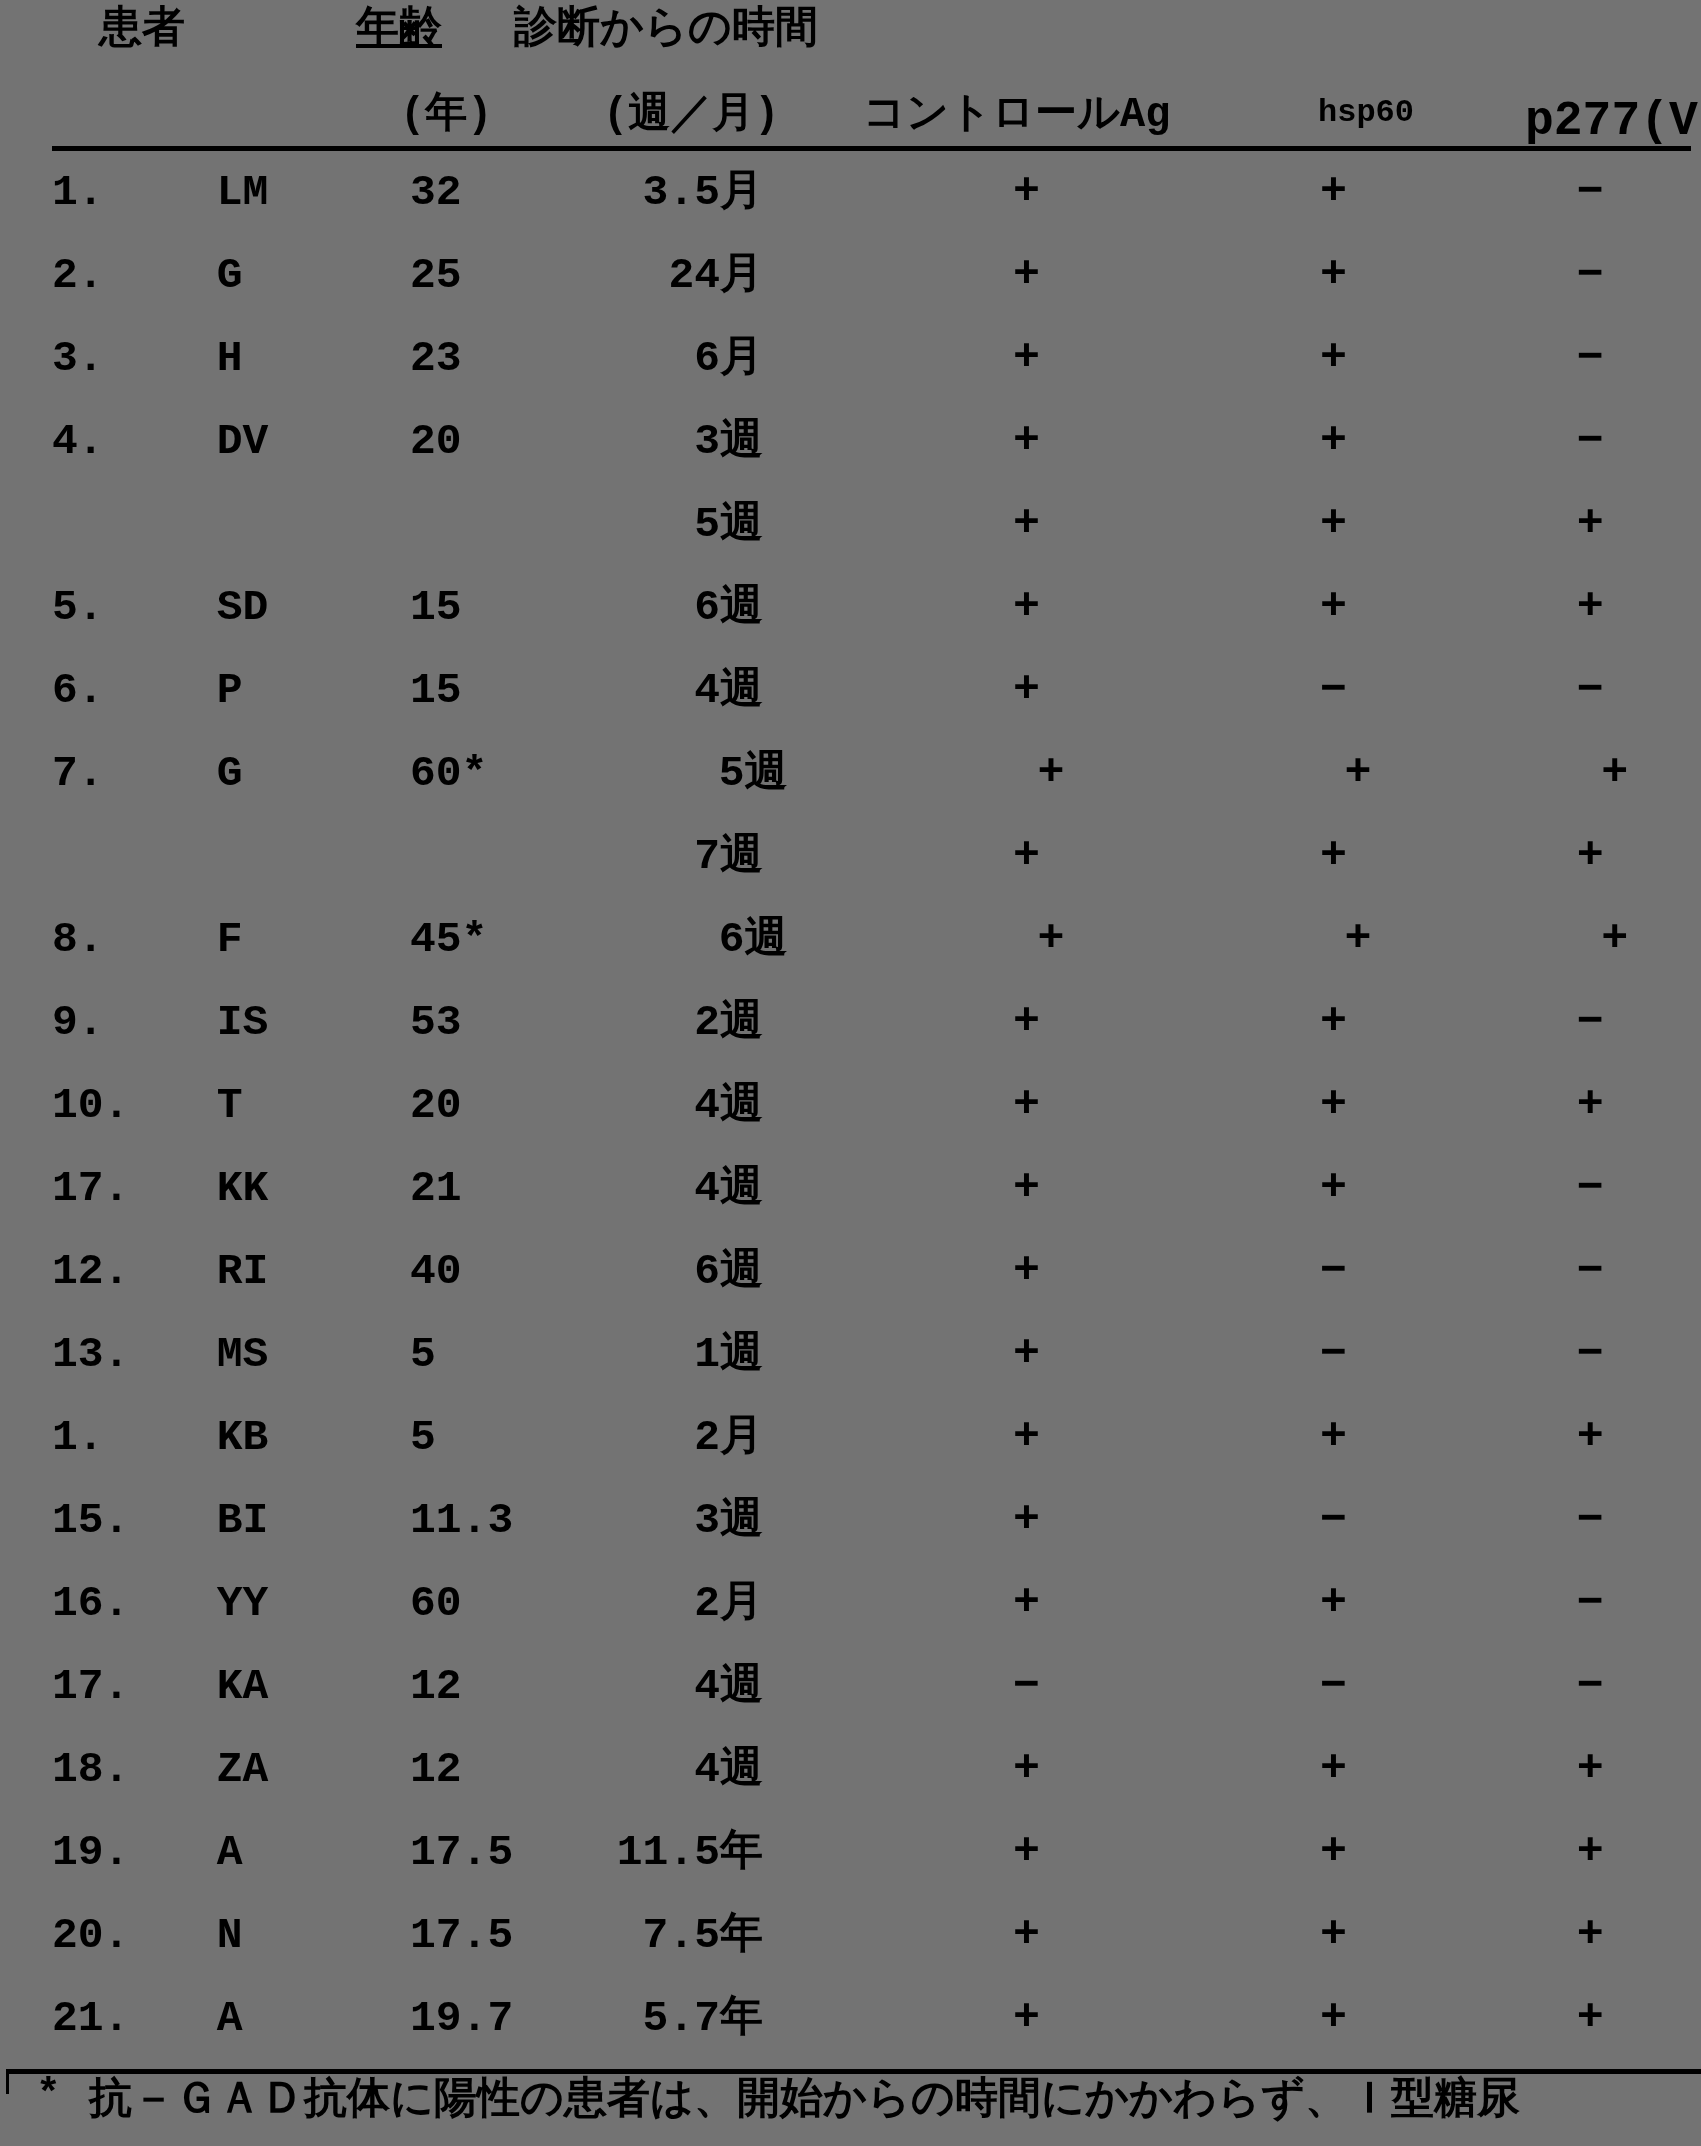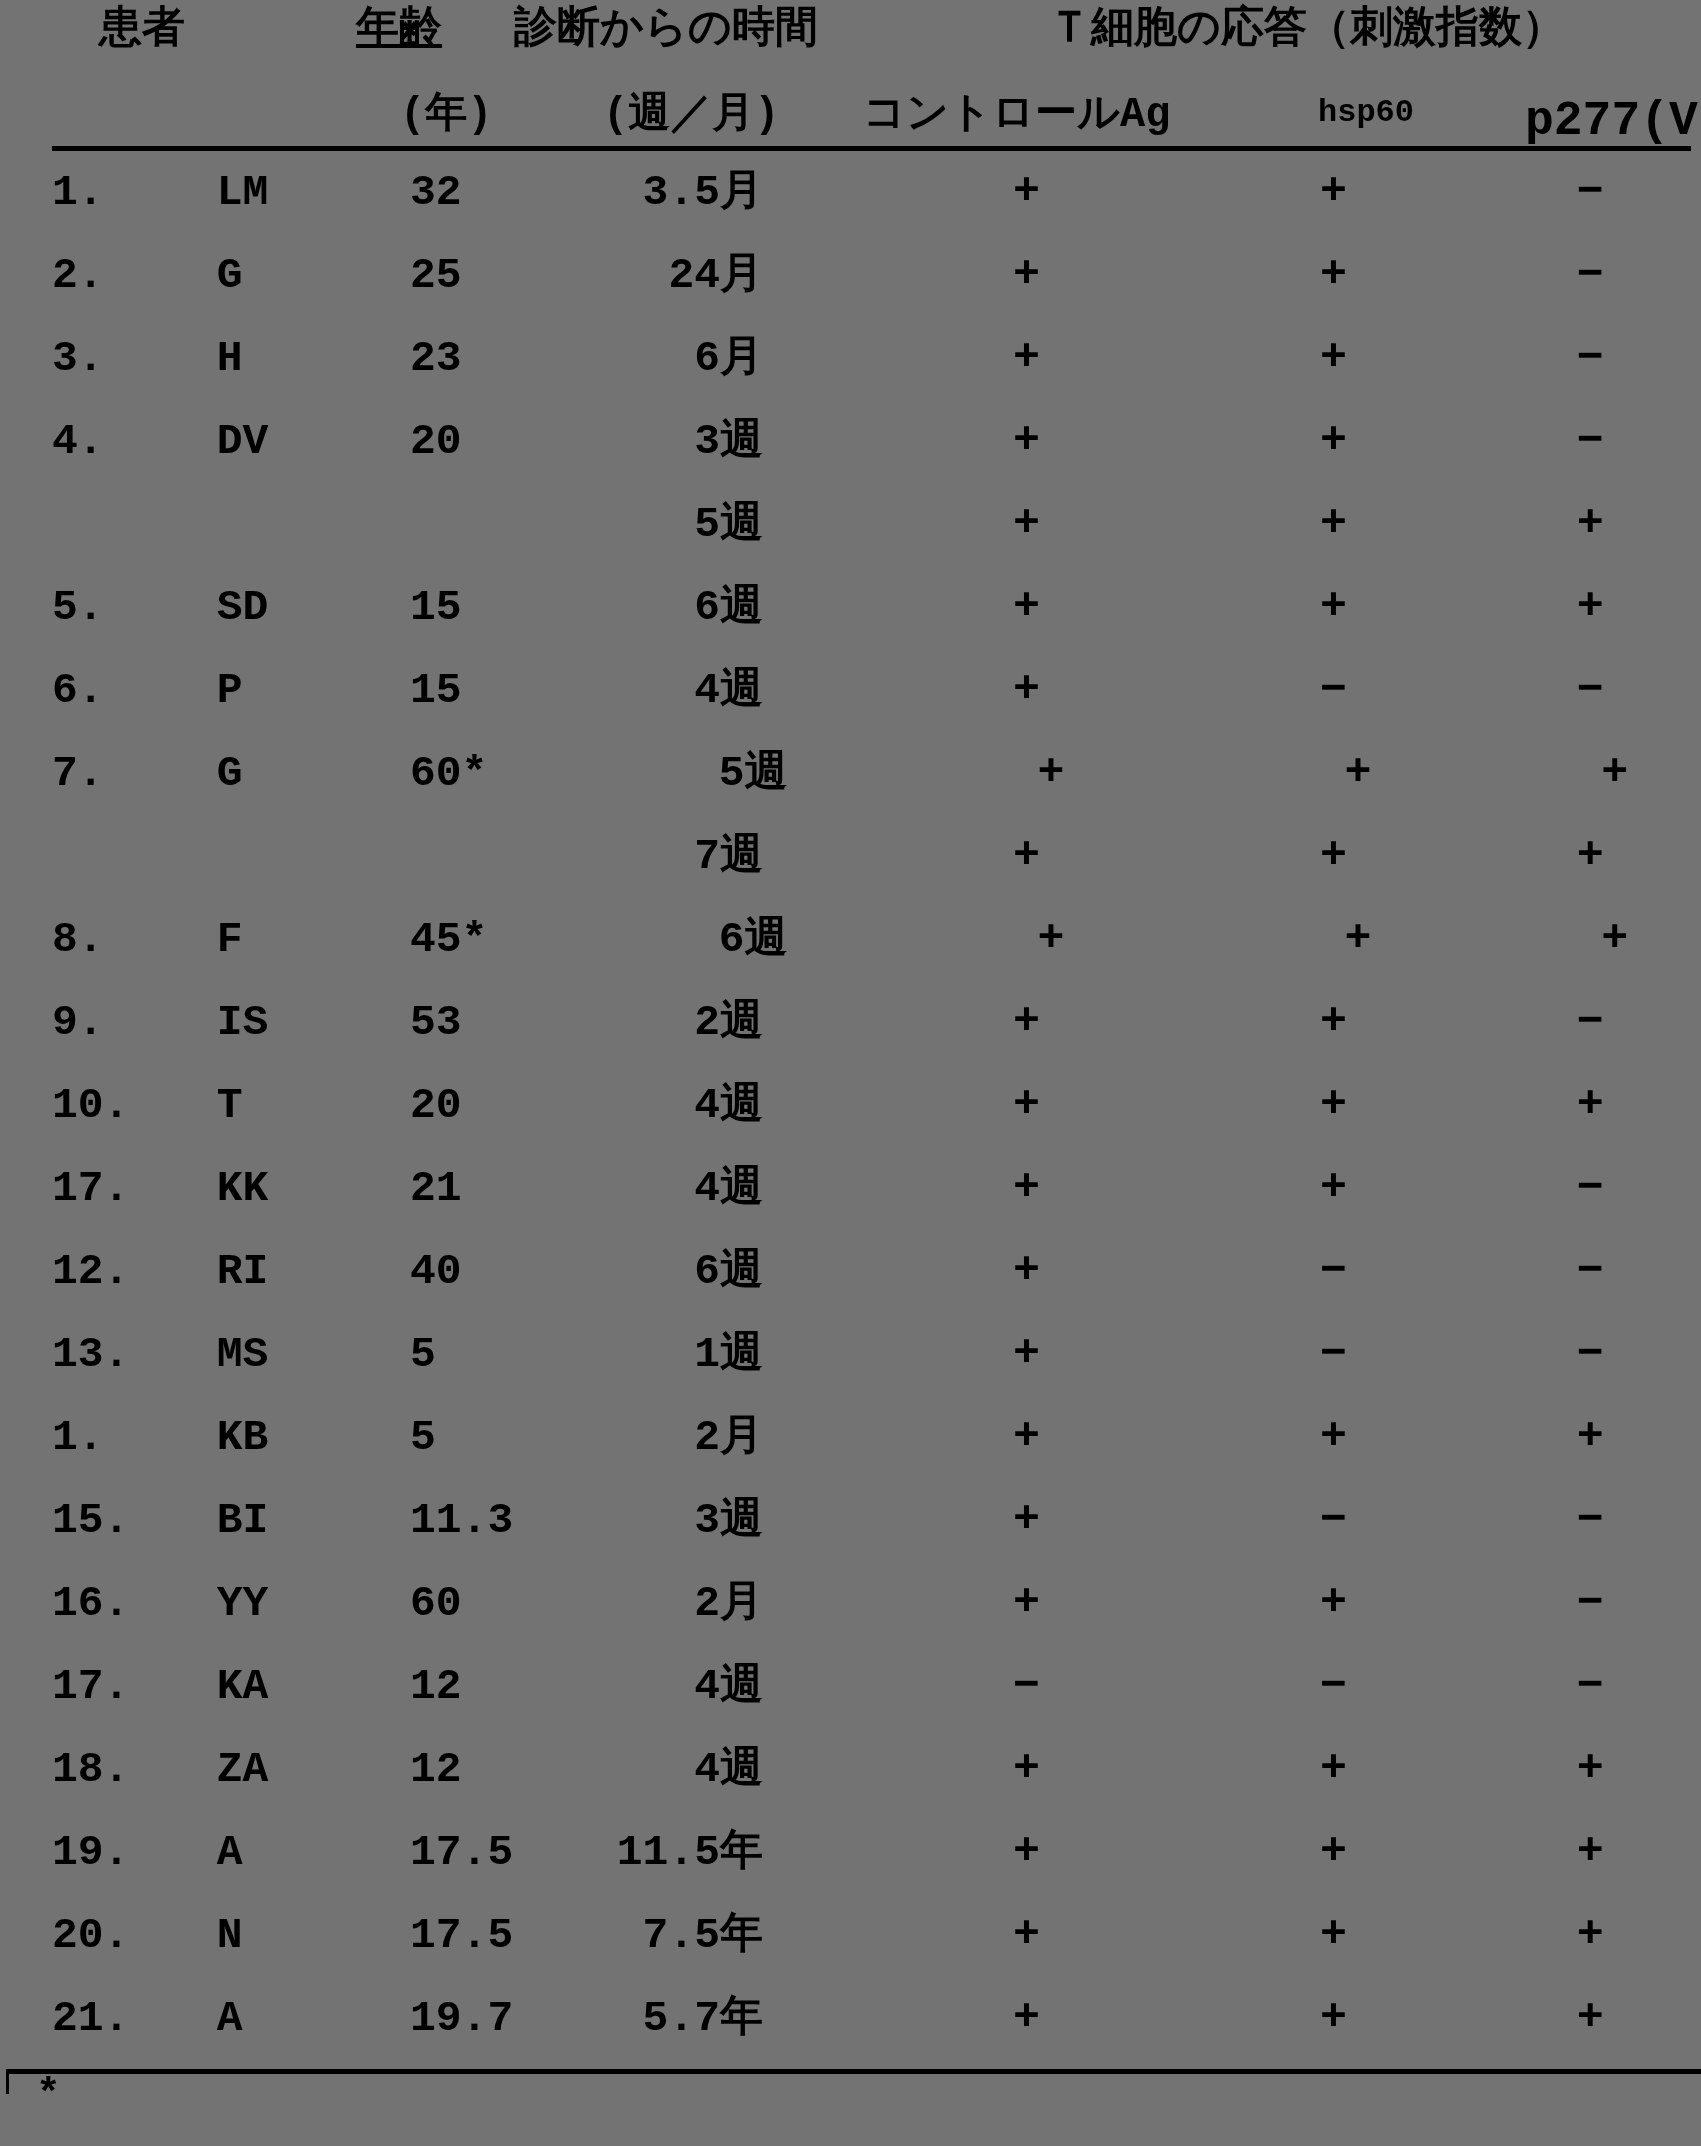--- a/index.html
+++ b/index.html
@@ -72,21 +72,20 @@
   }
 </style>
 </head>
 <body>
 
 <div class="page">
 
   <div class="hdr-label h1 pos-patient">患者</div>
   <div class="hdr-label h1 pos-age">年齢</div>
   <div class="hdr-label h1 pos-time">診断からの時間</div>
-  <div class="hdr-label h1 pos-respgroup">Ｔ細胞の応答（刺激指数）</div>
 
   <div class="hdr-label h2 pos-ageunit">(年)</div>
   <div class="hdr-label h2 pos-timeunit">(週／月)</div>
   <div class="hdr-label h2 pos-control">コントロールAg</div>
   <div class="hdr-label h2 pos-hsp60">hsp60</div>
   <div class="hdr-label h2 pos-p277">p277(V)</div>
 
   <div class="rule-top"></div>
 
   <div class="tbody">
@@ -272,15 +271,16 @@
     <div class="cell c-time">5.7年</div>
     <div class="cell c-r1">+</div>
     <div class="cell c-r2">+</div>
     <div class="cell c-r3">+</div>
   </div>
 
   <div class="rule-bottom"></div>
   <div class="rule-tick"></div>
 
   <div class="footnote-marker">*</div>
+  <div class="footnote-text">抗－ＧＡＤ抗体に陽性の患者は、開始からの時間にかかわらず、Ｉ型糖尿</div>
 
 </div>
 
 
 </body></html>

